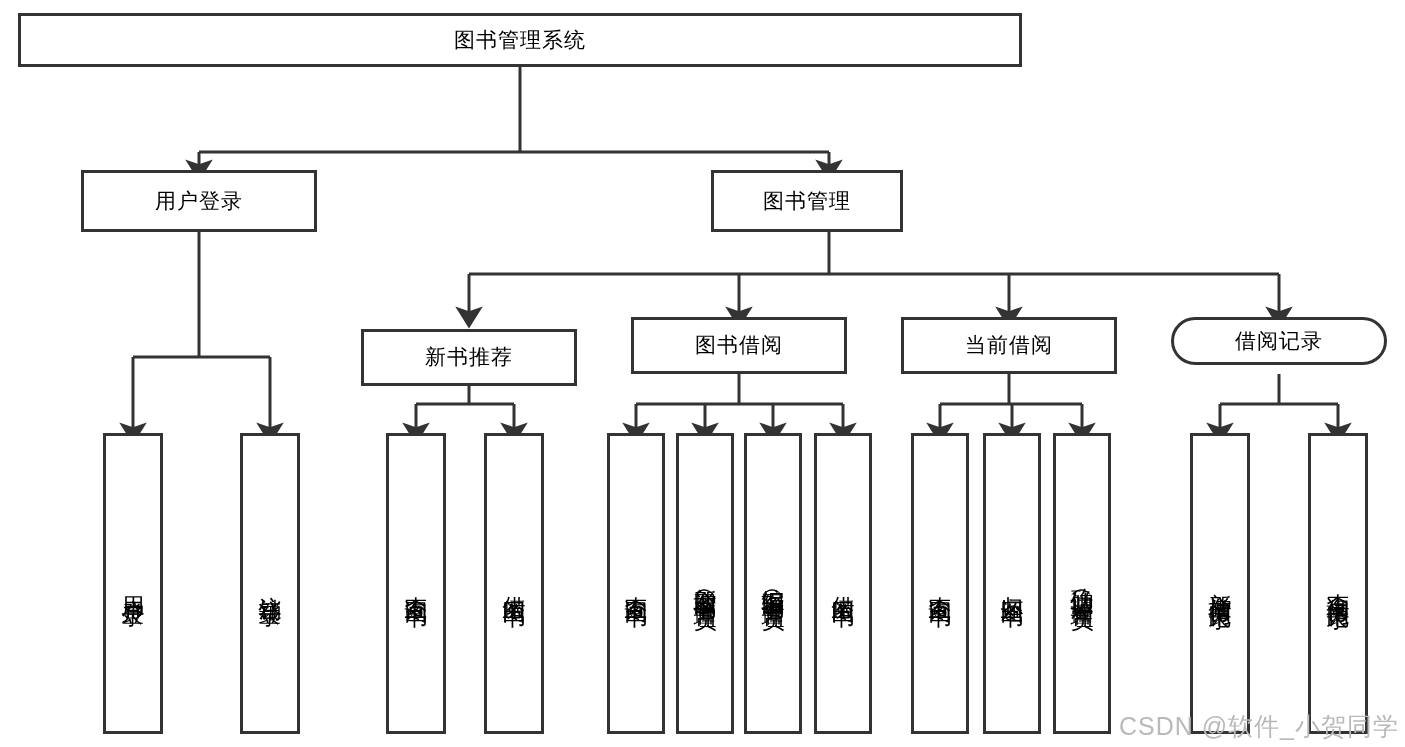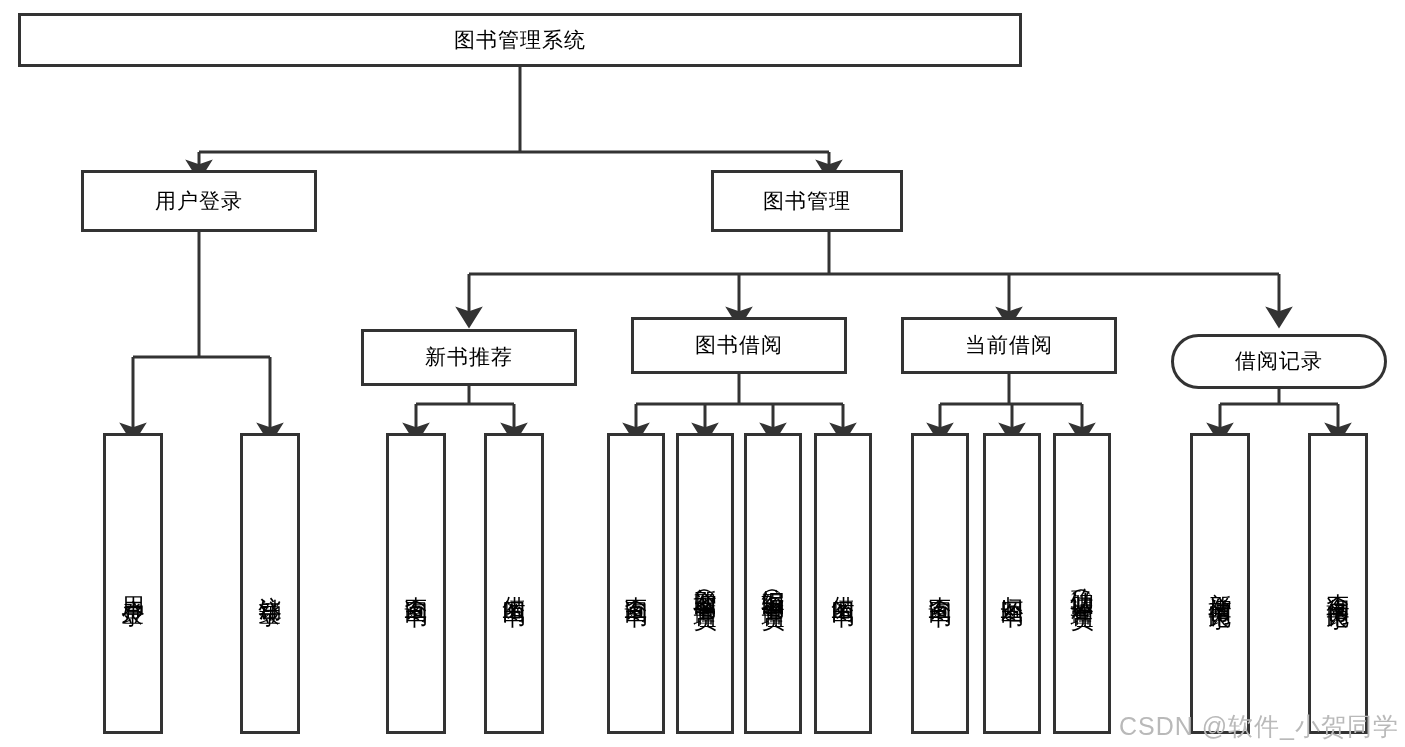--- a/index.html
+++ b/index.html
@@ -115,21 +115,21 @@
 
   <div class="node lvl3" style="left: 361px; top: 329px; width: 216px; height: 57px;">
     <span class="label">新书推荐</span>
   </div>
   <div class="node lvl3" style="left: 631px; top: 317px; width: 216px; height: 57px;">
     <span class="label">图书借阅</span>
   </div>
   <div class="node lvl3" style="left: 901px; top: 317px; width: 216px; height: 57px;">
     <span class="label">当前借阅</span>
   </div>
-  <div class="node lvl3" style="left: 1171px; top: 334px; width: 216px; height: 55px; border-radius: 28px;">
+  <div class="node lvl3" style="left: 1171px; top: 317px; width: 216px; height: 48px; border-radius: 28px;">
     <span class="label">借阅记录</span>
   </div>
 
   <div class="node leaf" style="left: 103px; top: 433px; width: 60px; height: 301px;">
     <span class="label">用户登录</span>
   </div>
   <div class="node leaf" style="left: 240px; top: 433px; width: 60px; height: 301px;">
     <span class="label">注销登录</span>
   </div>
   <div class="node leaf" style="left: 386px; top: 433px; width: 60px; height: 301px;">

